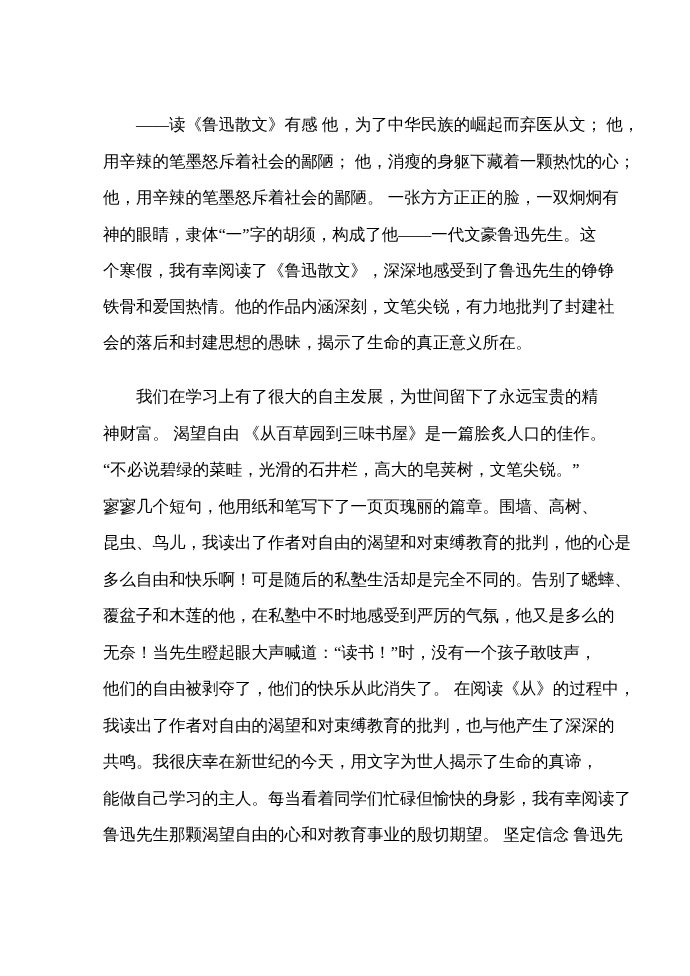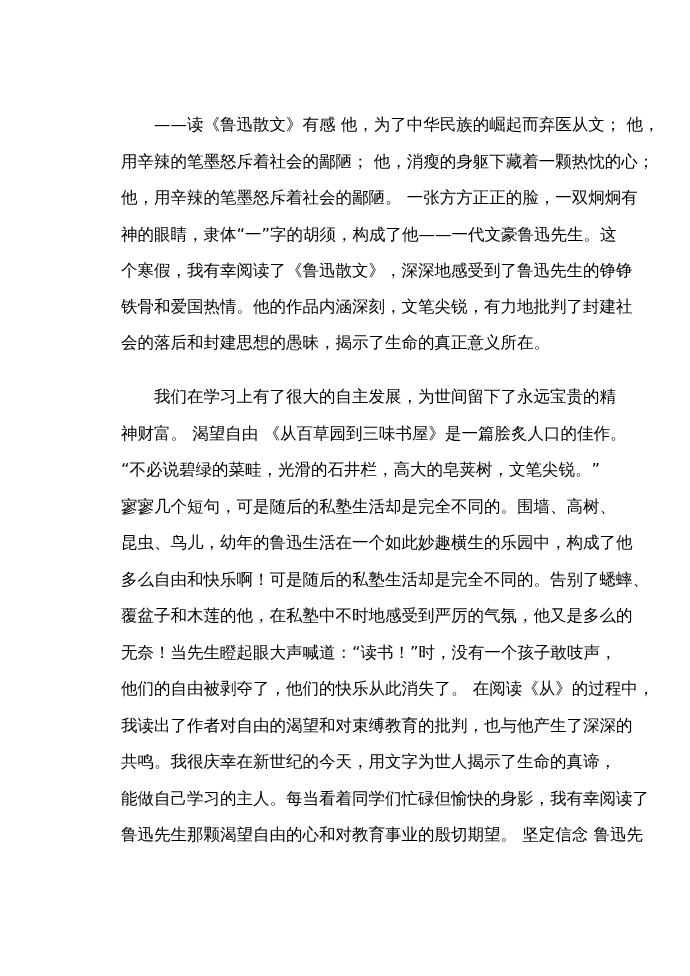--- a/index.html
+++ b/index.html
@@ -17,47 +17,48 @@
     }
     .page {
       position: absolute;
       left: 0; top: 0;
       width: 690px;
       height: 976px;
       background: #ffffff;
     }
     .line {
       position: absolute;
-      left: 121px;
+      left: 103px;
       font-size: 16.5px;
       line-height: 20px;
       white-space: nowrap;
       letter-spacing: 0px;
+      font-family: Liberation Serif, serif;
     }
   </style>
 </head>
 <body>
 
 <div class="page">
   <div>
     <div class="line" style="top:115px">　　——读《鲁迅散文》有感 他，为了中华民族的崛起而弃医从文； 他，</div>
     <div class="line" style="top:152px">用辛辣的笔墨怒斥着社会的鄙陋； 他，消瘦的身躯下藏着一颗热忱的心；</div>
     <div class="line" style="top:188px"> 他，用辛辣的笔墨怒斥着社会的鄙陋。 一张方方正正的脸，一双炯炯有</div>
     <div class="line" style="top:225px">神的眼睛，隶体“一”字的胡须，构成了他——一代文豪鲁迅先生。这</div>
     <div class="line" style="top:261px">个寒假，我有幸阅读了《鲁迅散文》，深深地感受到了鲁迅先生的铮铮</div>
     <div class="line" style="top:297px">铁骨和爱国热情。他的作品内涵深刻，文笔尖锐，有力地批判了封建社</div>
     <div class="line" style="top:333px">会的落后和封建思想的愚昧，揭示了生命的真正意义所在。</div>
   </div>
 
   <div>
     <div class="line" style="top:387px">　　我们在学习上有了很大的自主发展，为世间留下了永远宝贵的精</div>
     <div class="line" style="top:424px">神财富。 渴望自由 《从百草园到三味书屋》是一篇脍炙人口的佳作。</div>
     <div class="line" style="top:460px">“不必说碧绿的菜畦，光滑的石井栏，高大的皂荚树，文笔尖锐。”</div>
-    <div class="line" style="top:497px">寥寥几个短句，可是随后的私塾生活却是完全不同的。围墙、高树、</div>
-    <div class="line" style="top:533px">昆虫、鸟儿，幼年的鲁迅生活在一个如此妙趣横生的乐园中，构成了他</div>
+    <div class="line" style="top:497px">寥寥几个短句，他用纸和笔写下了一页页瑰丽的篇章。围墙、高树、</div>
+    <div class="line" style="top:533px">昆虫、鸟儿，我读出了作者对自由的渴望和对束缚教育的批判，他的心是</div>
     <div class="line" style="top:570px">多么自由和快乐啊！可是随后的私塾生活却是完全不同的。告别了蟋蟀、</div>
     <div class="line" style="top:606px">覆盆子和木莲的他，在私塾中不时地感受到严厉的气氛，他又是多么的</div>
     <div class="line" style="top:643px">无奈！当先生瞪起眼大声喊道：“读书！”时，没有一个孩子敢吱声，</div>
     <div class="line" style="top:679px">他们的自由被剥夺了，他们的快乐从此消失了。 在阅读《从》的过程中，</div>
     <div class="line" style="top:716px">我读出了作者对自由的渴望和对束缚教育的批判，也与他产生了深深的</div>
     <div class="line" style="top:752px">共鸣。我很庆幸在新世纪的今天，用文字为世人揭示了生命的真谛，</div>
     <div class="line" style="top:789px">能做自己学习的主人。每当看着同学们忙碌但愉快的身影，我有幸阅读了</div>
     <div class="line" style="top:825px">鲁迅先生那颗渴望自由的心和对教育事业的殷切期望。 坚定信念 鲁迅先</div>
   </div>
 </div>

